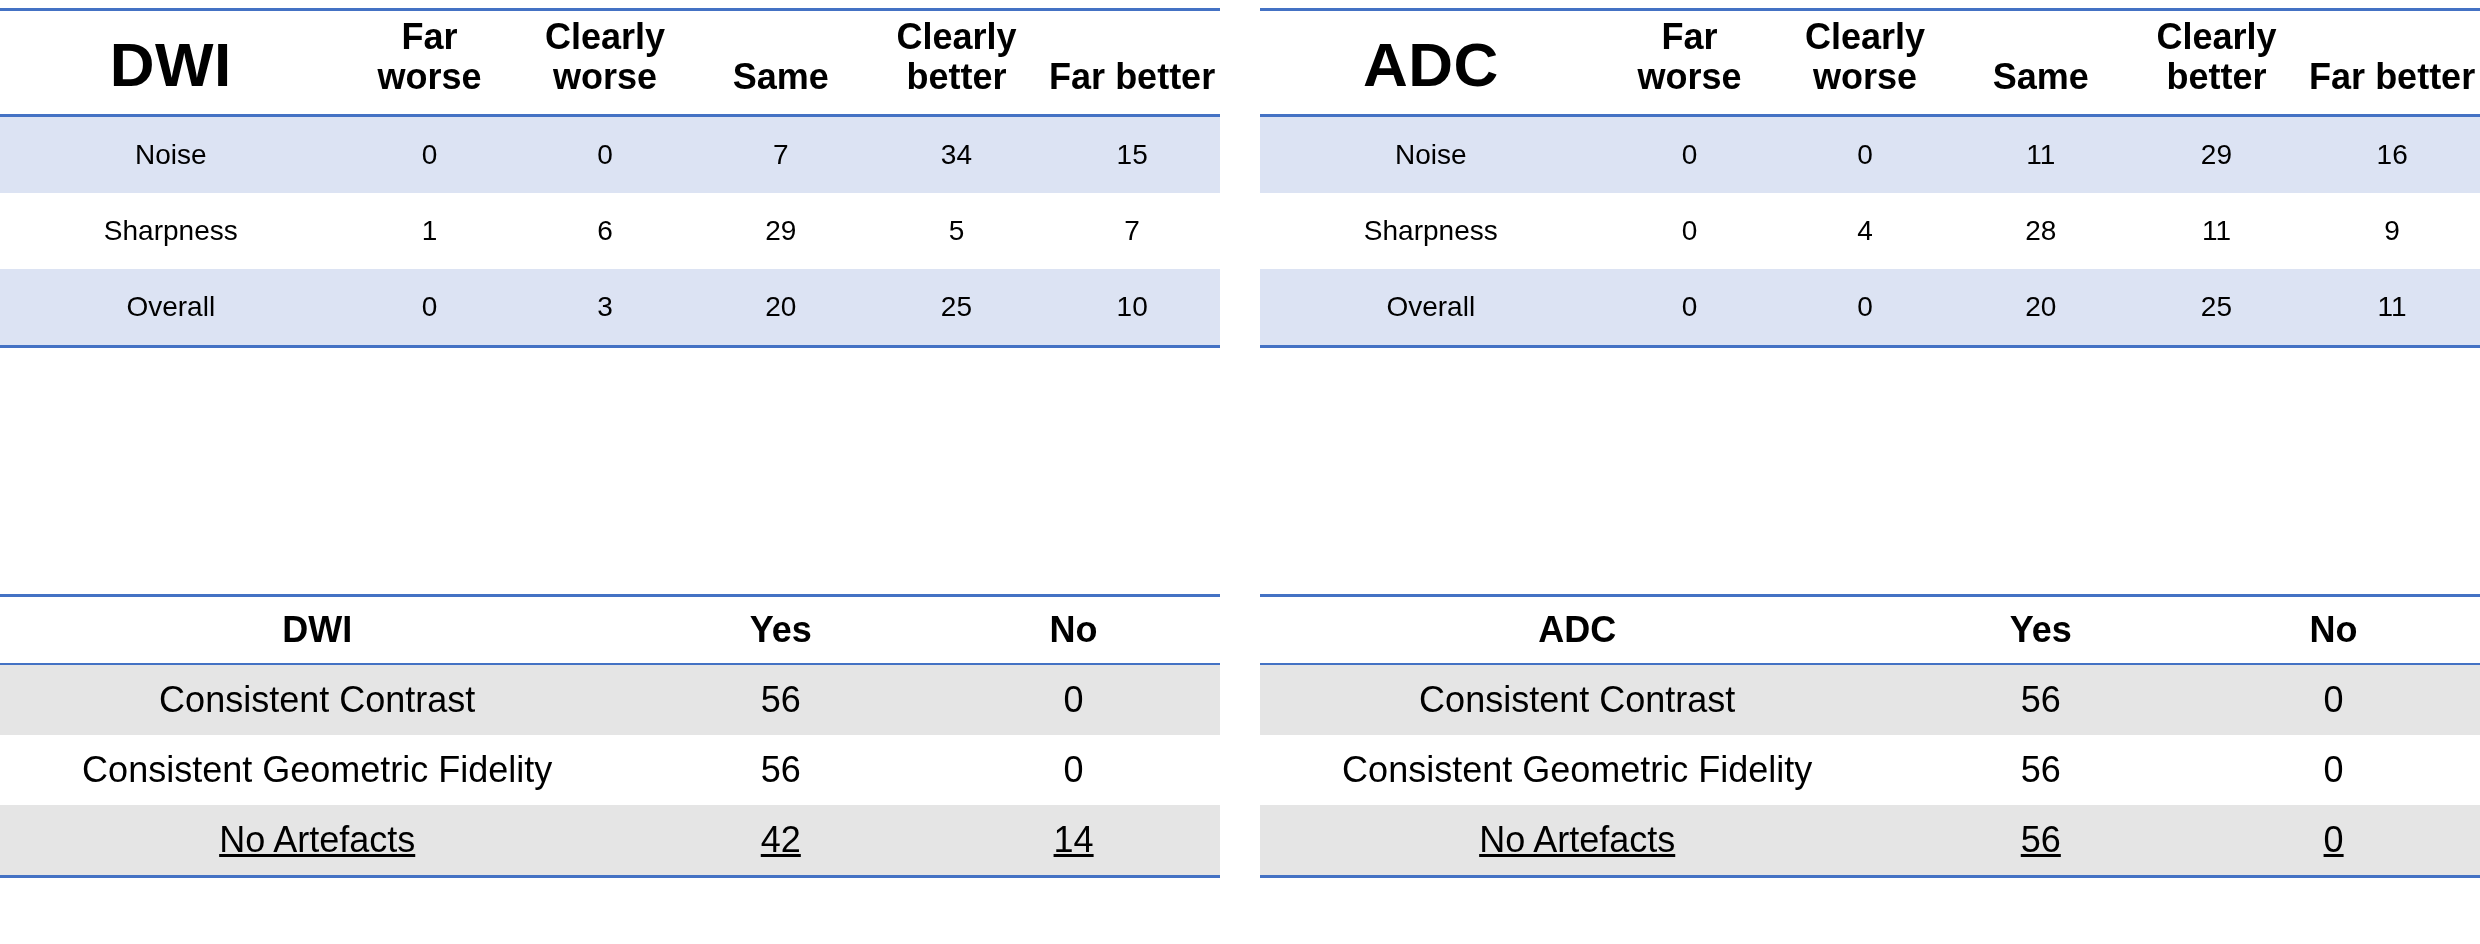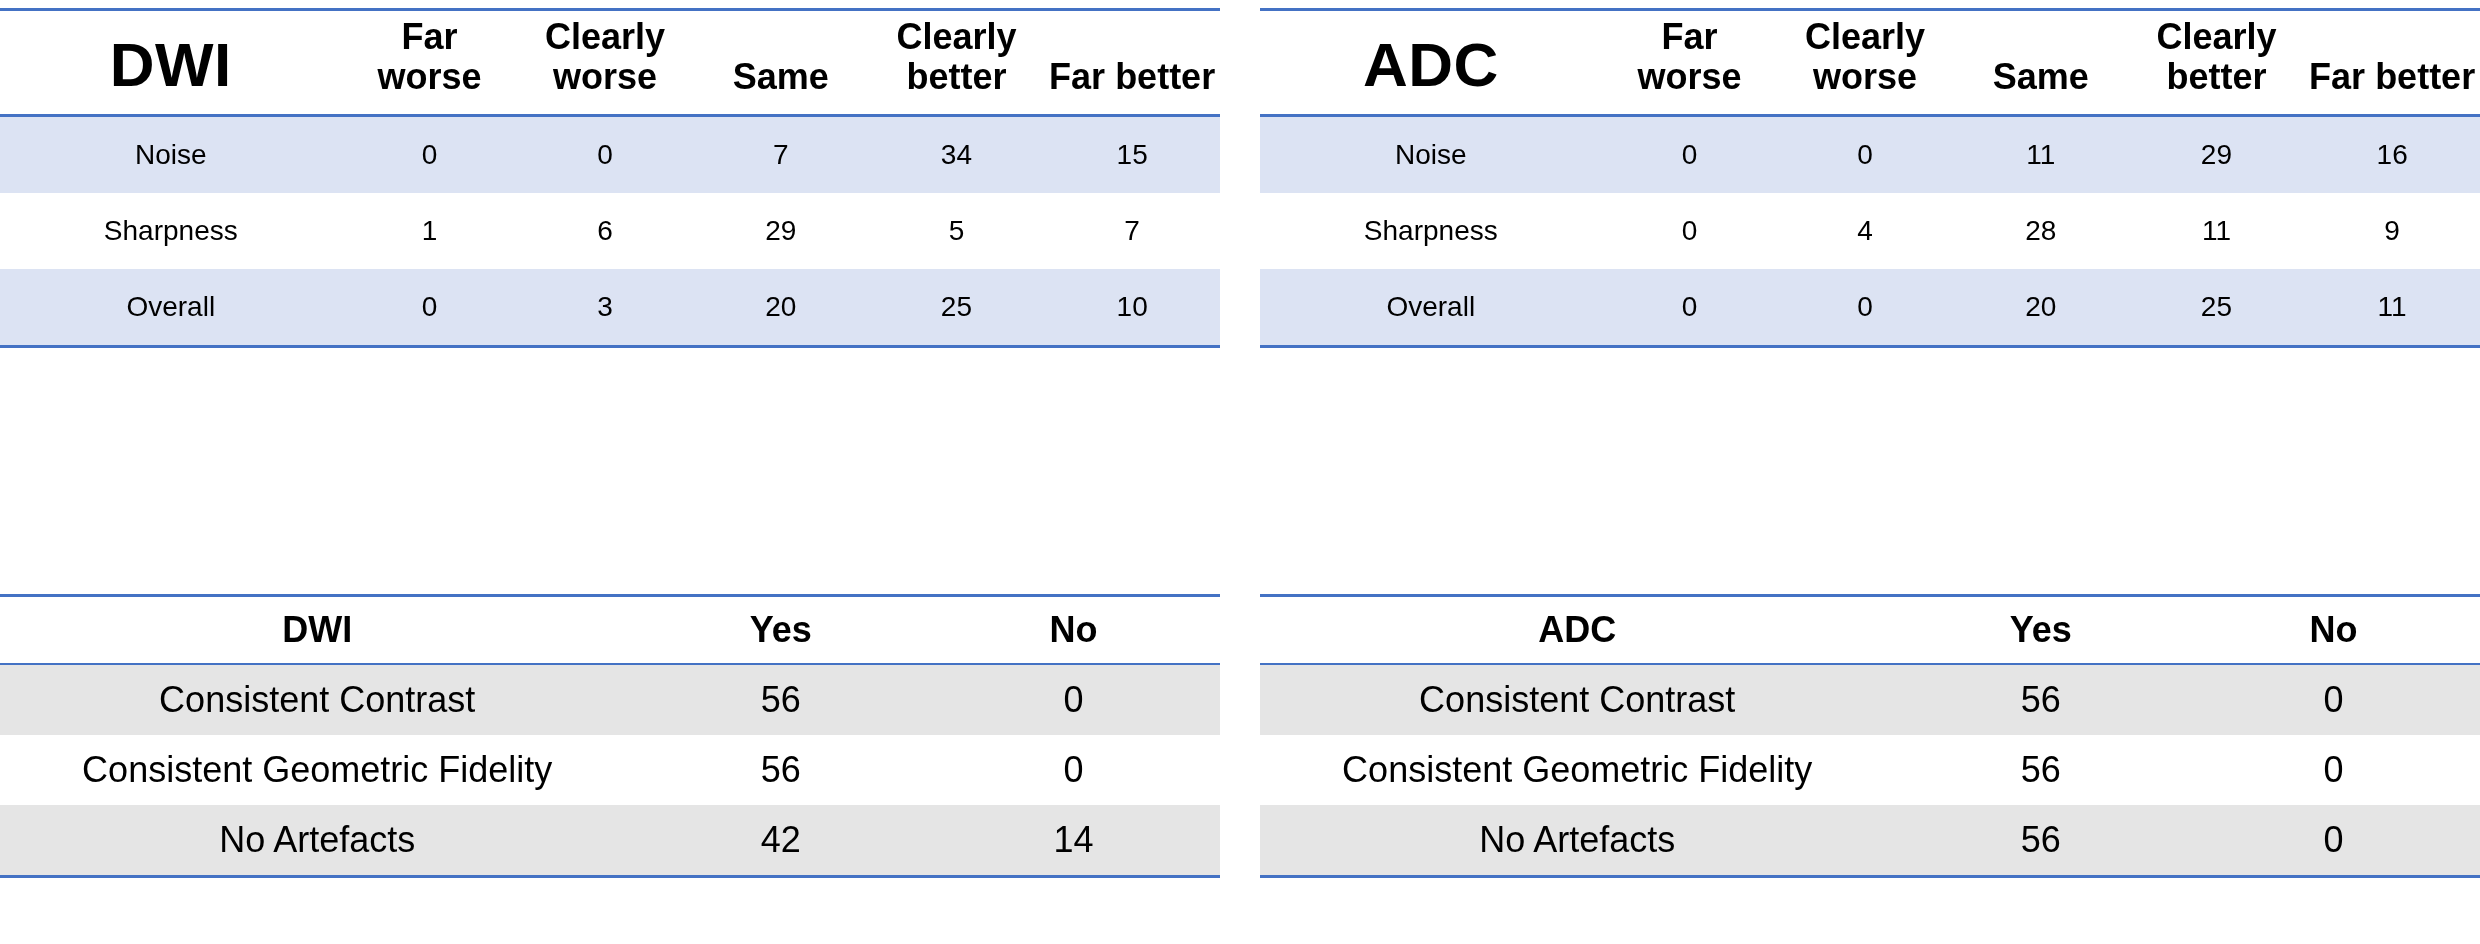--- a/index.html
+++ b/index.html
@@ -104,20 +104,21 @@
   .yn-table tbody td {
     text-align: center;
     padding: 14px 4px;
   }
   .yn-table tbody tr.shade td {
     background: #e5e5e5;
     margin-left: 39px;
   }
   .yn-table tbody tr:last-child {
     border-bottom: 3px solid #4472c4;
+    text-decoration: underline;
   }
   .yn-table col.c-name { width: 52%; }
   .yn-table col.c-yn { width: 24%; }
 
   .bottom-wrap {
     padding-top: 14px;
   }
 </style>
 </head>
 <body>

